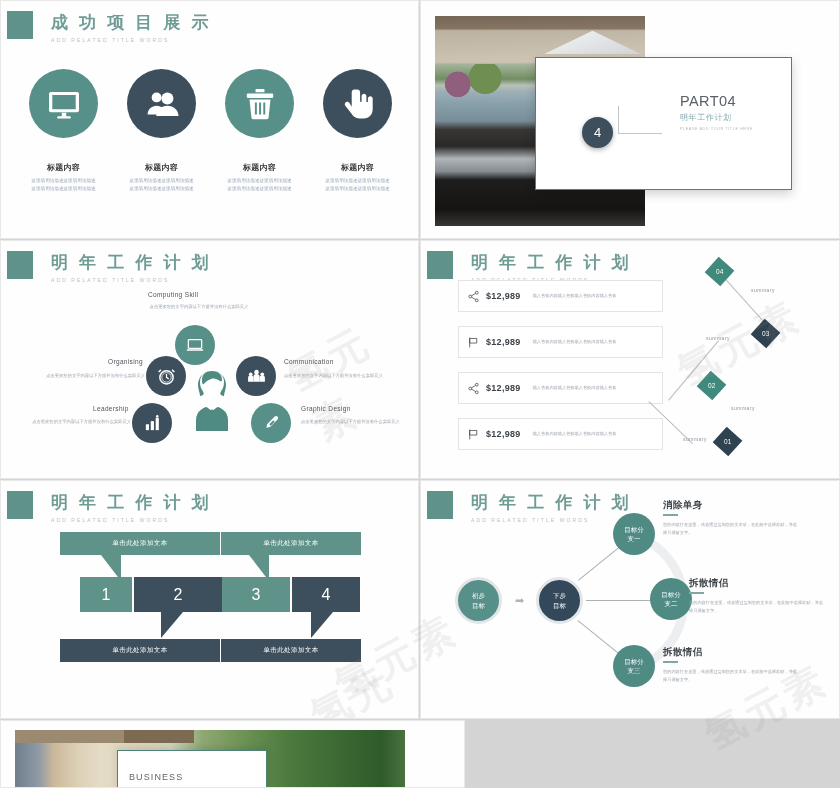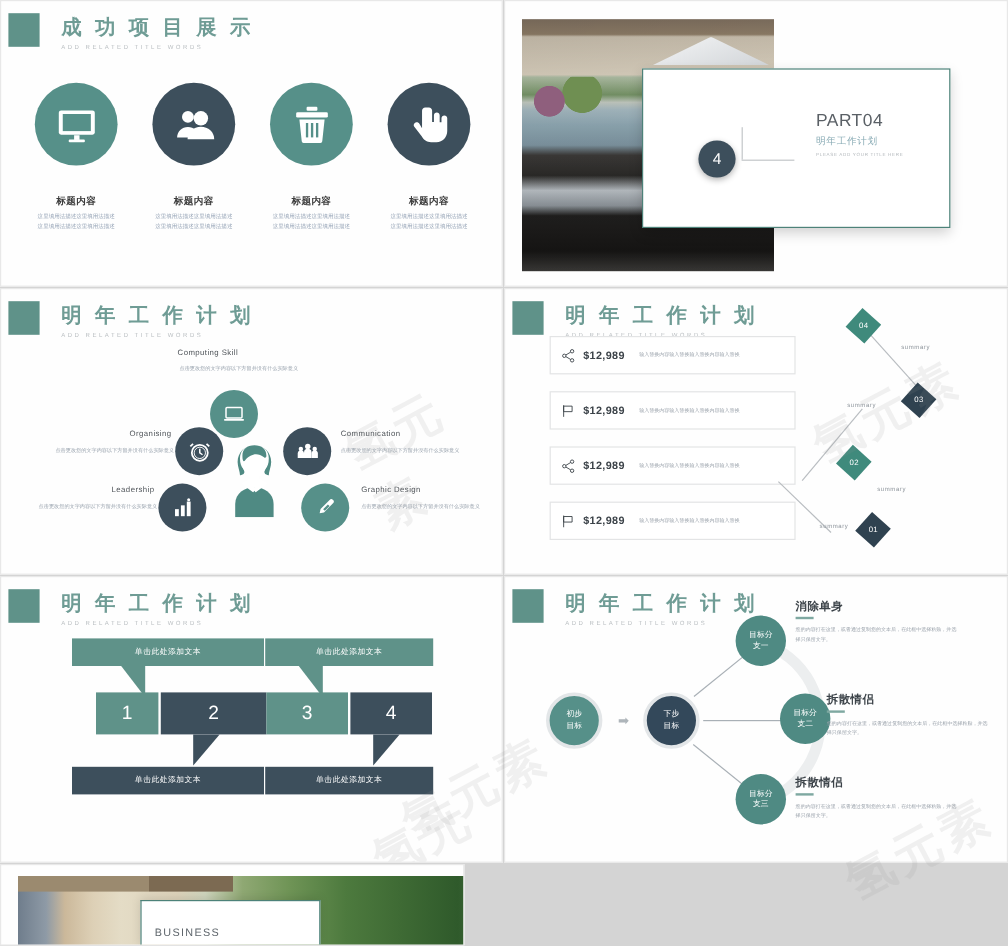--- a/index.html
+++ b/index.html
@@ -16,21 +16,21 @@
     background: #fefefe;
     overflow: hidden;
     border: 1px solid #e8e8e8;
   }
   .s1 { left: 0; top: 0; width: 419px; height: 239px; }
   .s2 { left: 420px; top: 0; width: 420px; height: 239px; }
   .s3 { left: 0; top: 240px; width: 419px; height: 239px; }
   .s4 { left: 420px; top: 240px; width: 420px; height: 239px; }
   .s5 { left: 0; top: 480px; width: 419px; height: 239px; }
   .s6 { left: 420px; top: 480px; width: 420px; height: 239px; }
-  .s7 { left: 0; top: 720px; width: 387px; height: 68px; }
+  .s7 { left: 0; top: 720px; width: 465px; height: 68px; }
 
   
   .hdr { position: absolute; left: 6px; top: 10px; display: flex; align-items: flex-start; }
   .hdr-sq { width: 26px; height: 28px; background: #5f9289; flex: none; }
   .hdr-txt { margin-left: 18px; padding-top: 2px; }
   .hdr-cn {
     font-size: 17px; color: #6f9c95; letter-spacing: 3.2px;
     font-weight: 700; line-height: 1.2; white-space: nowrap;
   }
   .hdr-en {

